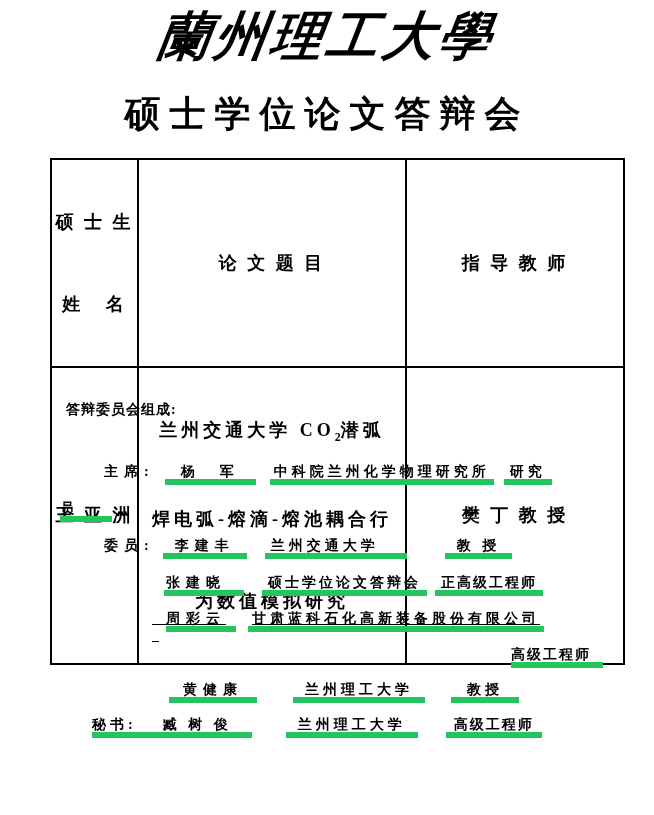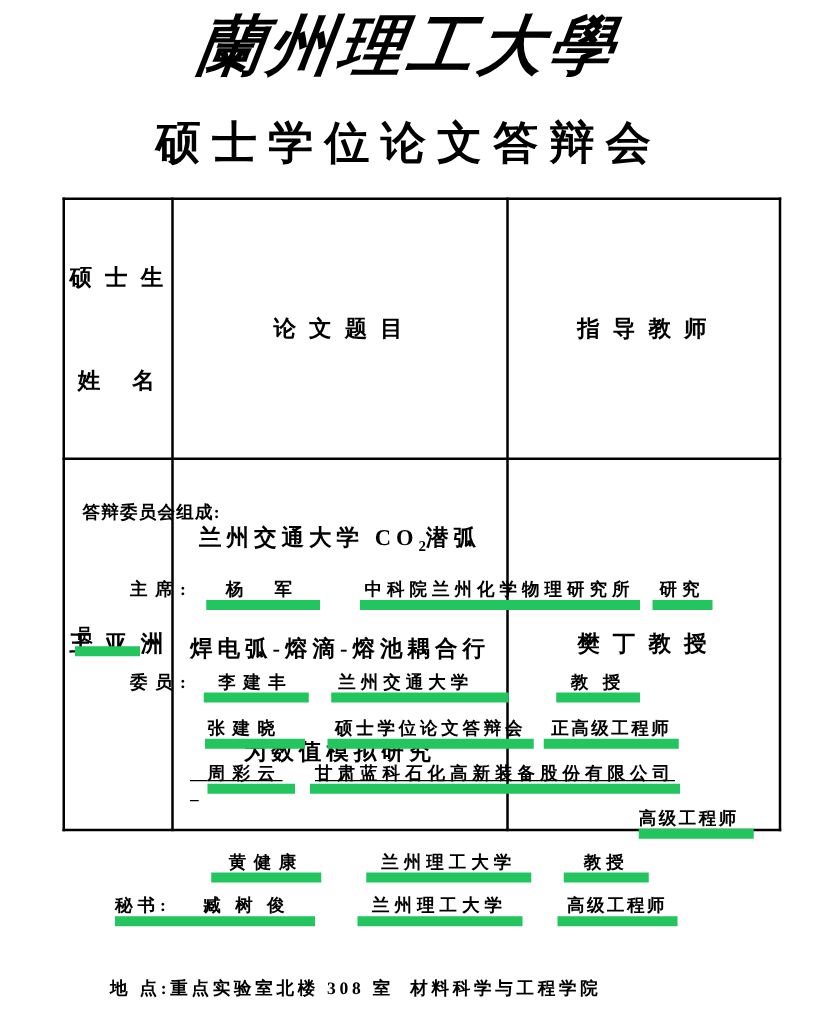--- a/index.html
+++ b/index.html
@@ -59,21 +59,21 @@
   .tline { line-height: 40px; letter-spacing: 4px; }
   sub.co2 { font-size: 12px; letter-spacing: 0; }
   .namecell, .advcell { letter-spacing: 3px; }
   
   .cline {
     position: absolute;
     white-space: pre;
     font-size: 14px;
     font-weight: bold;
   }
-  .u { border-bottom: 8px solid #22c55e; }
+  .u { border-bottom: 6px solid #22c55e; }
   .ls3 { letter-spacing: 3px; }
   .ls4 { letter-spacing: 4px; }
   .ls6 { letter-spacing: 6px; }
 </style>
 </head>
 <body>
 
 <div class="page">
 
   <div class="logo">蘭州理工大學</div>
@@ -103,21 +103,21 @@
         <div class="tline">为数值模拟研究</div>
       </td>
       <td class="advcell">樊 丁 教 授</td>
     </tr>
   </tbody>
     </table>
 
   <div class="cline" style="top:401px; left:66px; letter-spacing:1px;">答辩委员会组成:</div>
 
   <div class="cline" style="top:447px; left:90px;">
-    <span class="ls6">主席:</span><span class="u ls6" style="margin-left:10px; padding:0 16px;">杨  军</span><span class="u ls4" style="margin-left:32px; padding:0 4px;">中科院兰州化学物理研究所</span><span class="u ls4" style="margin-left:10px; padding:0 6px;">研究</span>
+    <span class="ls6">主席:</span><span class="u ls6" style="margin-left:10px; padding:0 16px;">杨  军</span><span class="u ls4" style="margin-left:14px; padding:0 4px;">中科院兰州化学物理研究所</span><span class="u ls4" style="margin-left:10px; padding:0 6px;">研究</span>
   </div>
   <div class="cline" style="top:484px; left:46px;">
     <span class="u" style="padding-right:38px;">员</span>
   </div>
 
   <div class="cline" style="top:521px; left:90px;">
     <span class="ls6">委员:</span><span class="u ls6" style="margin-left:8px; padding:0 12px;">李建丰</span><span class="u ls4" style="margin-left:18px; padding:0 4px 0 6px; padding-right:28px;">兰州交通大学</span><span class="u ls4" style="margin-left:38px; padding:0 12px;">教 授</span>
   </div>
 
   <div class="cline" style="top:558px; left:150px;">
@@ -132,15 +132,14 @@
   </div>
 
   <div class="cline" style="top:665px; left:155px;">
     <span class="u ls6" style="padding:0 14px;">黄健康</span><span class="u ls4" style="margin-left:36px; padding:0 12px;">兰州理工大学</span><span class="u ls4" style="margin-left:26px; padding:0 16px;">教授</span>
   </div>
 
   <div class="cline" style="top:700px; left:78px;">
     <span class="u"><span class="ls4">秘书:</span><span class="ls4" style="padding-left:26px; padding-right:20px;">臧 树 俊</span></span><span class="u ls4" style="margin-left:34px; padding:0 12px;">兰州理工大学</span><span class="u" style="margin-left:28px; letter-spacing:2px; padding:0 8px;">高级工程师</span>
   </div>
 
-  <div class="cline ls3" style="top:782px; left:88px;">地 点:重点实验室北楼 308 室  材料科学与工程学院</div>
 
 </div>
 
 </body></html>

